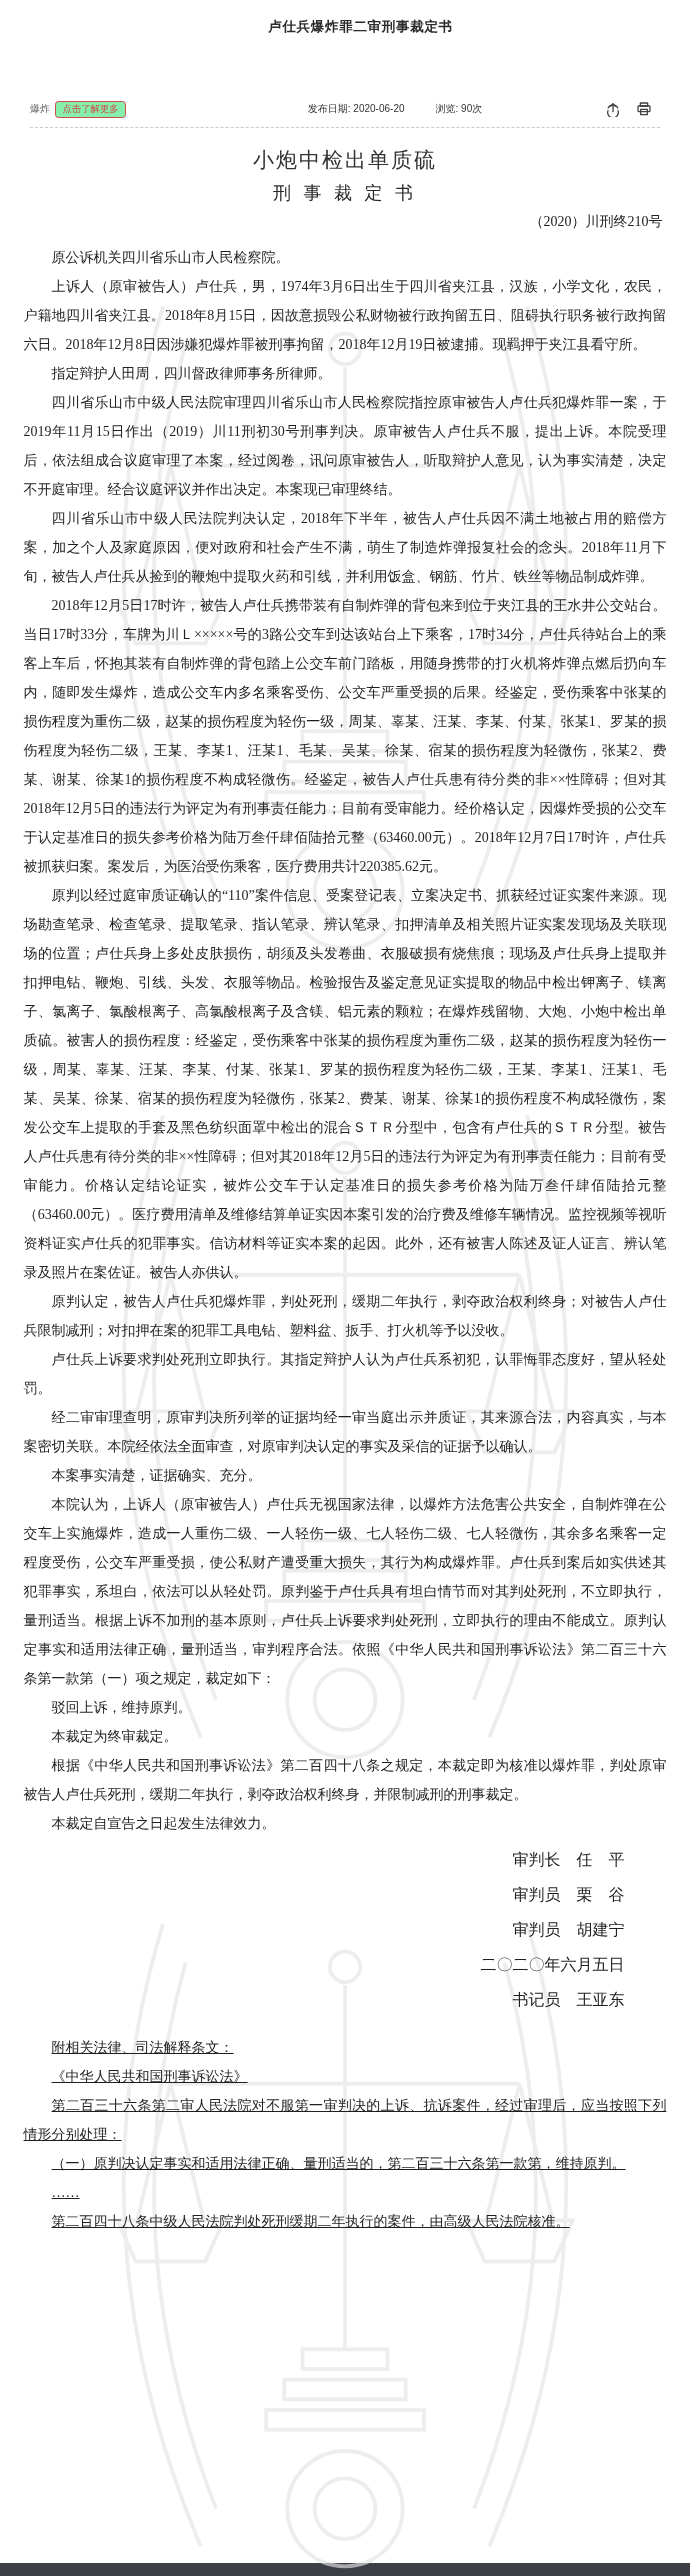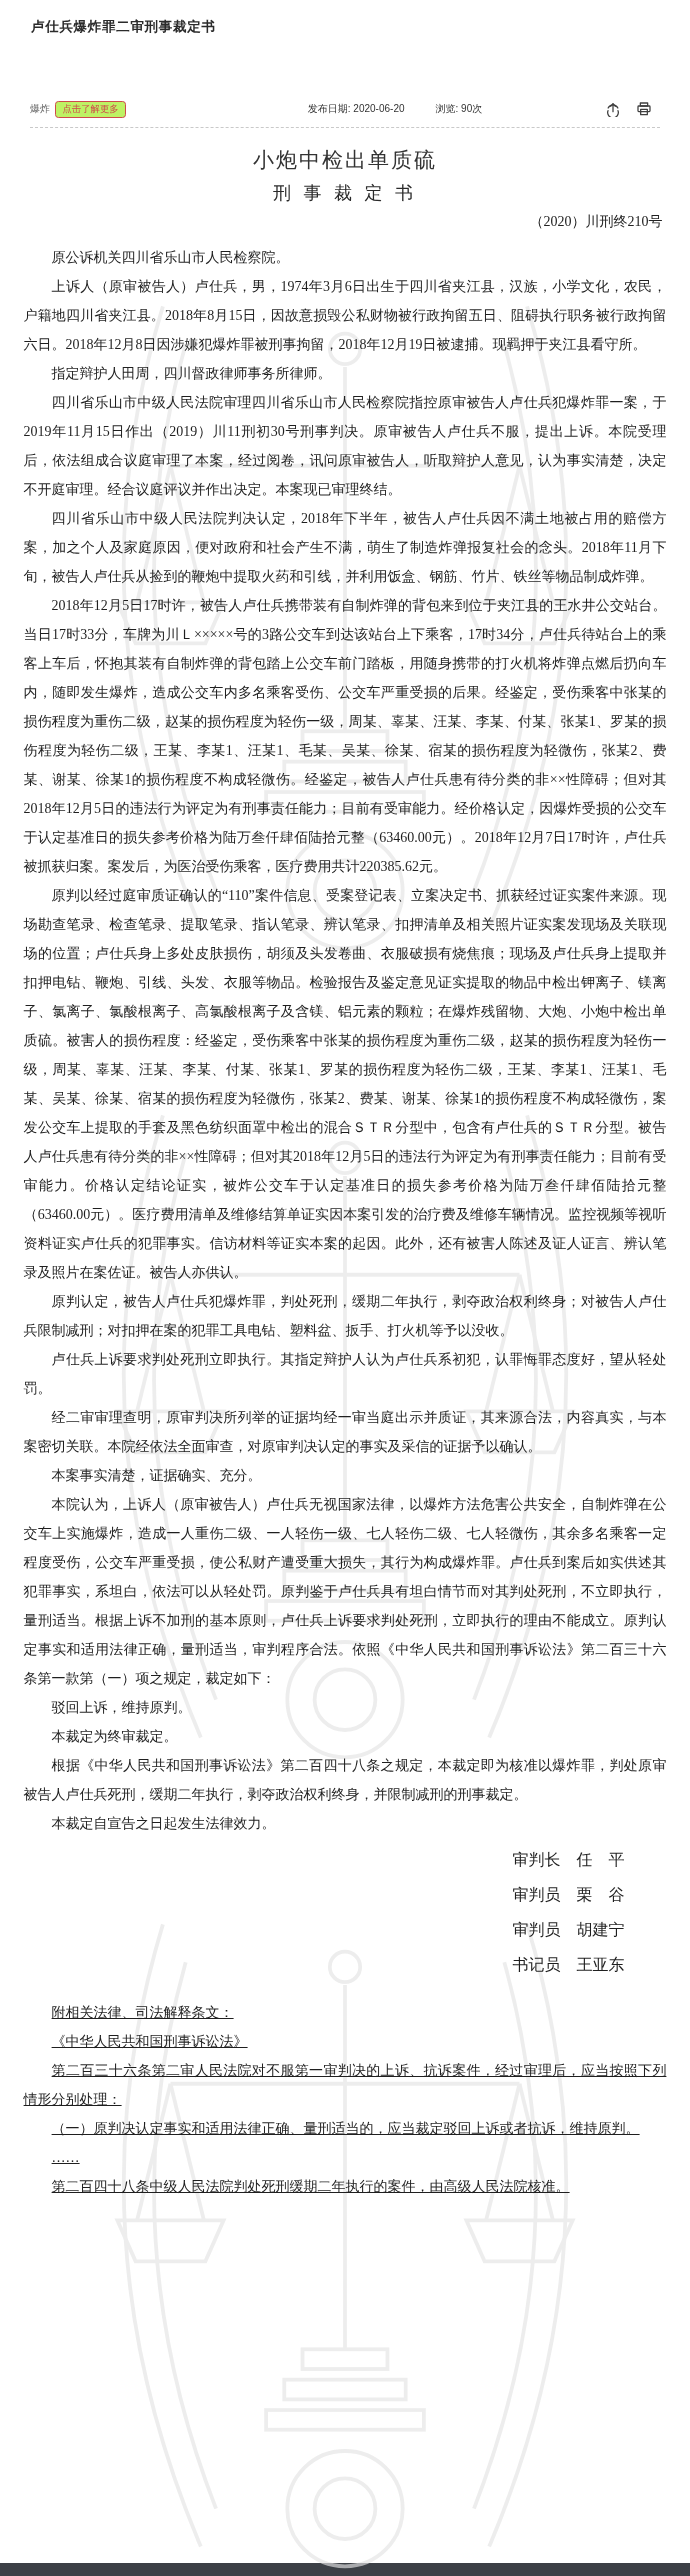--- a/index.html
+++ b/index.html
@@ -4,37 +4,37 @@
 <style>
   * { margin:0; padding:0; box-sizing:border-box; }
   html,body { background:#ffffff; }
   .page {
     position:relative; width:690px; height:2576px; margin:0 auto;
     background:#ffffff; overflow:hidden;
     font-family:"Liberation Serif","DejaVu Serif",serif; color:#1f1f1f;
   }
   
   .page-title {
-    margin-top:17.5px; 
+    margin-top:17.5px; text-align:center;
     font-family:"Liberation Sans","DejaVu Sans",sans-serif;
     font-size:13.5px; font-weight:700; color:#2b2b2b; letter-spacing:0.7px;margin-left:31px;
   }
   .meta {
     margin:65px 30px 0 30px; padding-bottom:9.4px;
     border-bottom:0.7px dashed #c9c9c9;
     display:flex; align-items:center;
     font-family:"Liberation Sans","DejaVu Sans",sans-serif;
     font-size:10px; color:#444;
   }
   .meta-left { display:flex; align-items:center; gap:5.4px; min-width:155px; }
   .meta-keyword { color:#6b6b6b; }
   .meta-tag {
     display:inline-block; padding:1.3px 6px; border:0.7px solid #cf4a4a;
     border-radius:3.4px; color:#cf4a4a; font-size:9.4px; cursor:pointer;
-    text-decoration:none; background:#bef264;
+    text-decoration:none; background:#86efac;
   }
   .meta-center { flex:1; display:flex; justify-content:center; gap:31px; color:#333; }
   .meta-right { display:flex; gap:15px; align-items:center; margin-right:8px; }
   .meta-right .icon { width:16px; height:16px; display:inline-block; cursor:pointer; }
   .meta-right svg { width:100%; height:100%; }
   
   .doc { position:relative; padding:0 23.6px; z-index:1; }
   .court-name {
     margin-top:17.5px; text-align:center; font-size:21px; font-weight:400;
     color:#333; letter-spacing:2px; position:relative; z-index:2;
@@ -189,28 +189,29 @@
       <p class="para">驳回上诉，维持原判。</p>
       <p class="para">本裁定为终审裁定。</p>
       <p class="para">根据《中华人民共和国刑事诉讼法》第二百四十八条之规定，本裁定即为核准以爆炸罪，判处原审被告人卢仕兵死刑，缓期二年执行，剥夺政治权利终身，并限制减刑的刑事裁定。</p>
       <p class="para">本裁定自宣告之日起发生法律效力。</p>
     </div>
 
     <div class="sig">
       <p>审判长　任　平</p>
       <p>审判员　栗　谷</p>
       <p>审判员　胡建宁</p>
+      <p>二〇二〇年六月五日</p>
       <p>书记员　王亚东</p>
     </div>
 
     <div class="appendix">
       <p class="para">附相关法律、司法解释条文：</p>
       <p class="para">《中华人民共和国刑事诉讼法》</p>
       <p class="para">第二百三十六条第二审人民法院对不服第一审判决的上诉、抗诉案件，经过审理后，应当按照下列情形分别处理：</p>
-      <p class="para">（一）原判决认定事实和适用法律正确、量刑适当的，应当裁定驳回上诉或者抗诉，维持原判。</p>
+      <p class="para">（一）原判决认定事实和适用法律正确、量刑适当的，第二百三十六条第一款第，维持原判。</p>
       <p class="para">……</p>
       <p class="para">第二百四十八条中级人民法院判处死刑缓期二年执行的案件，由高级人民法院核准。</p>
     </div>
   </div>
 
   <div class="footer-bar"></div>
 </div>
 
 
 </body></html>

